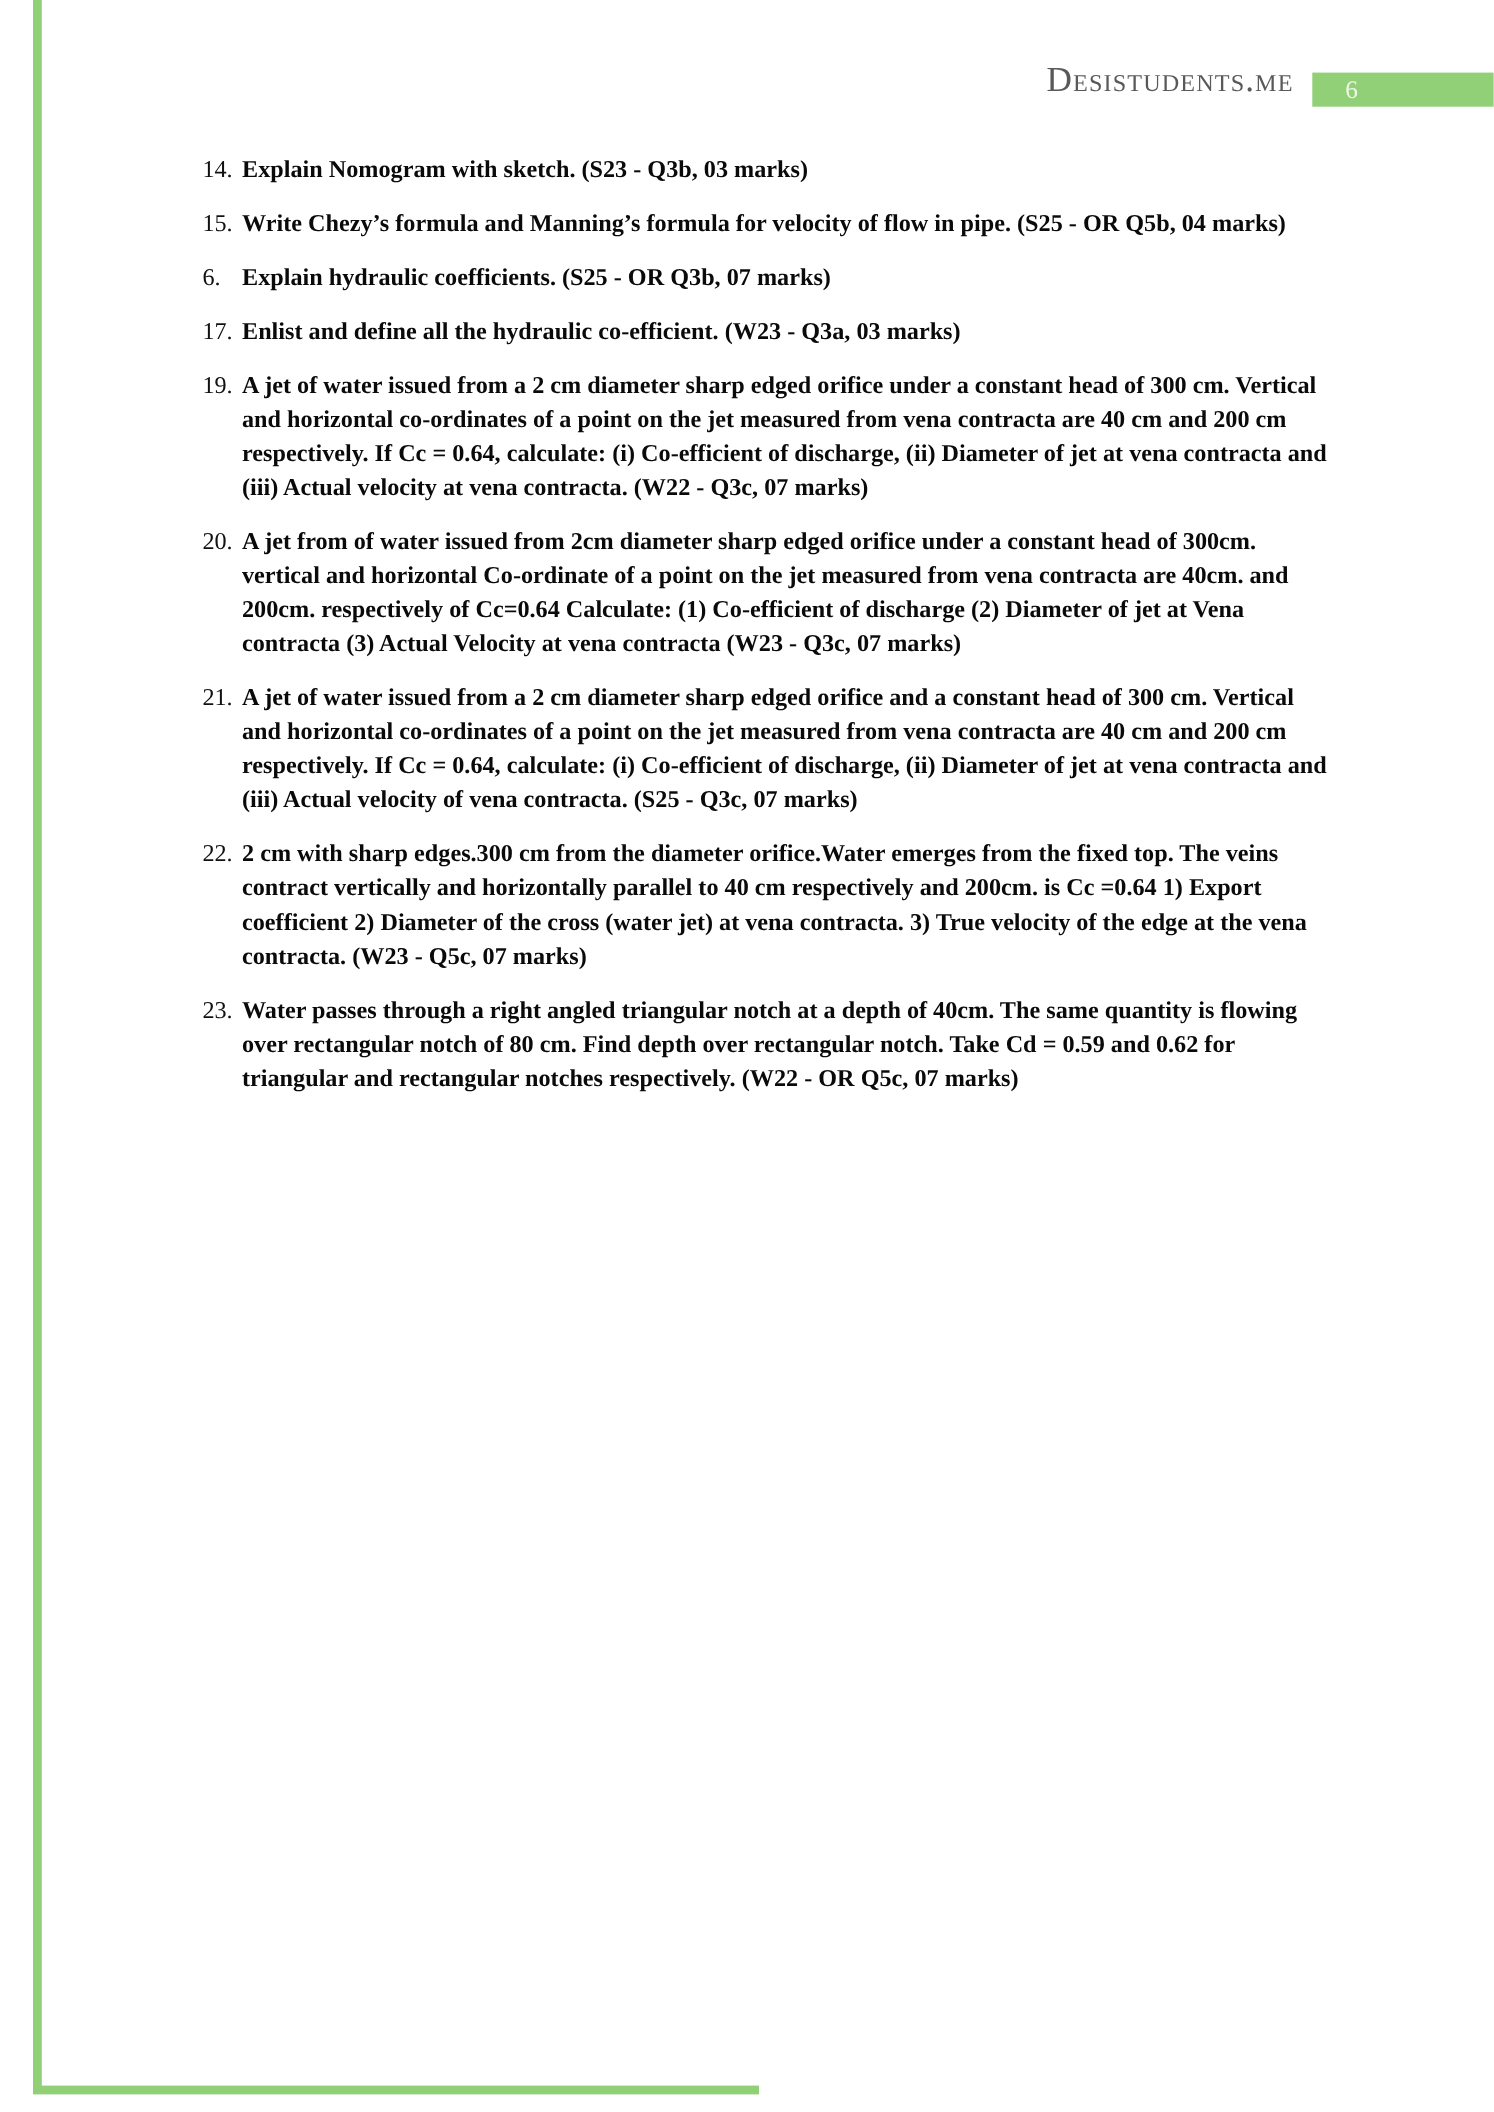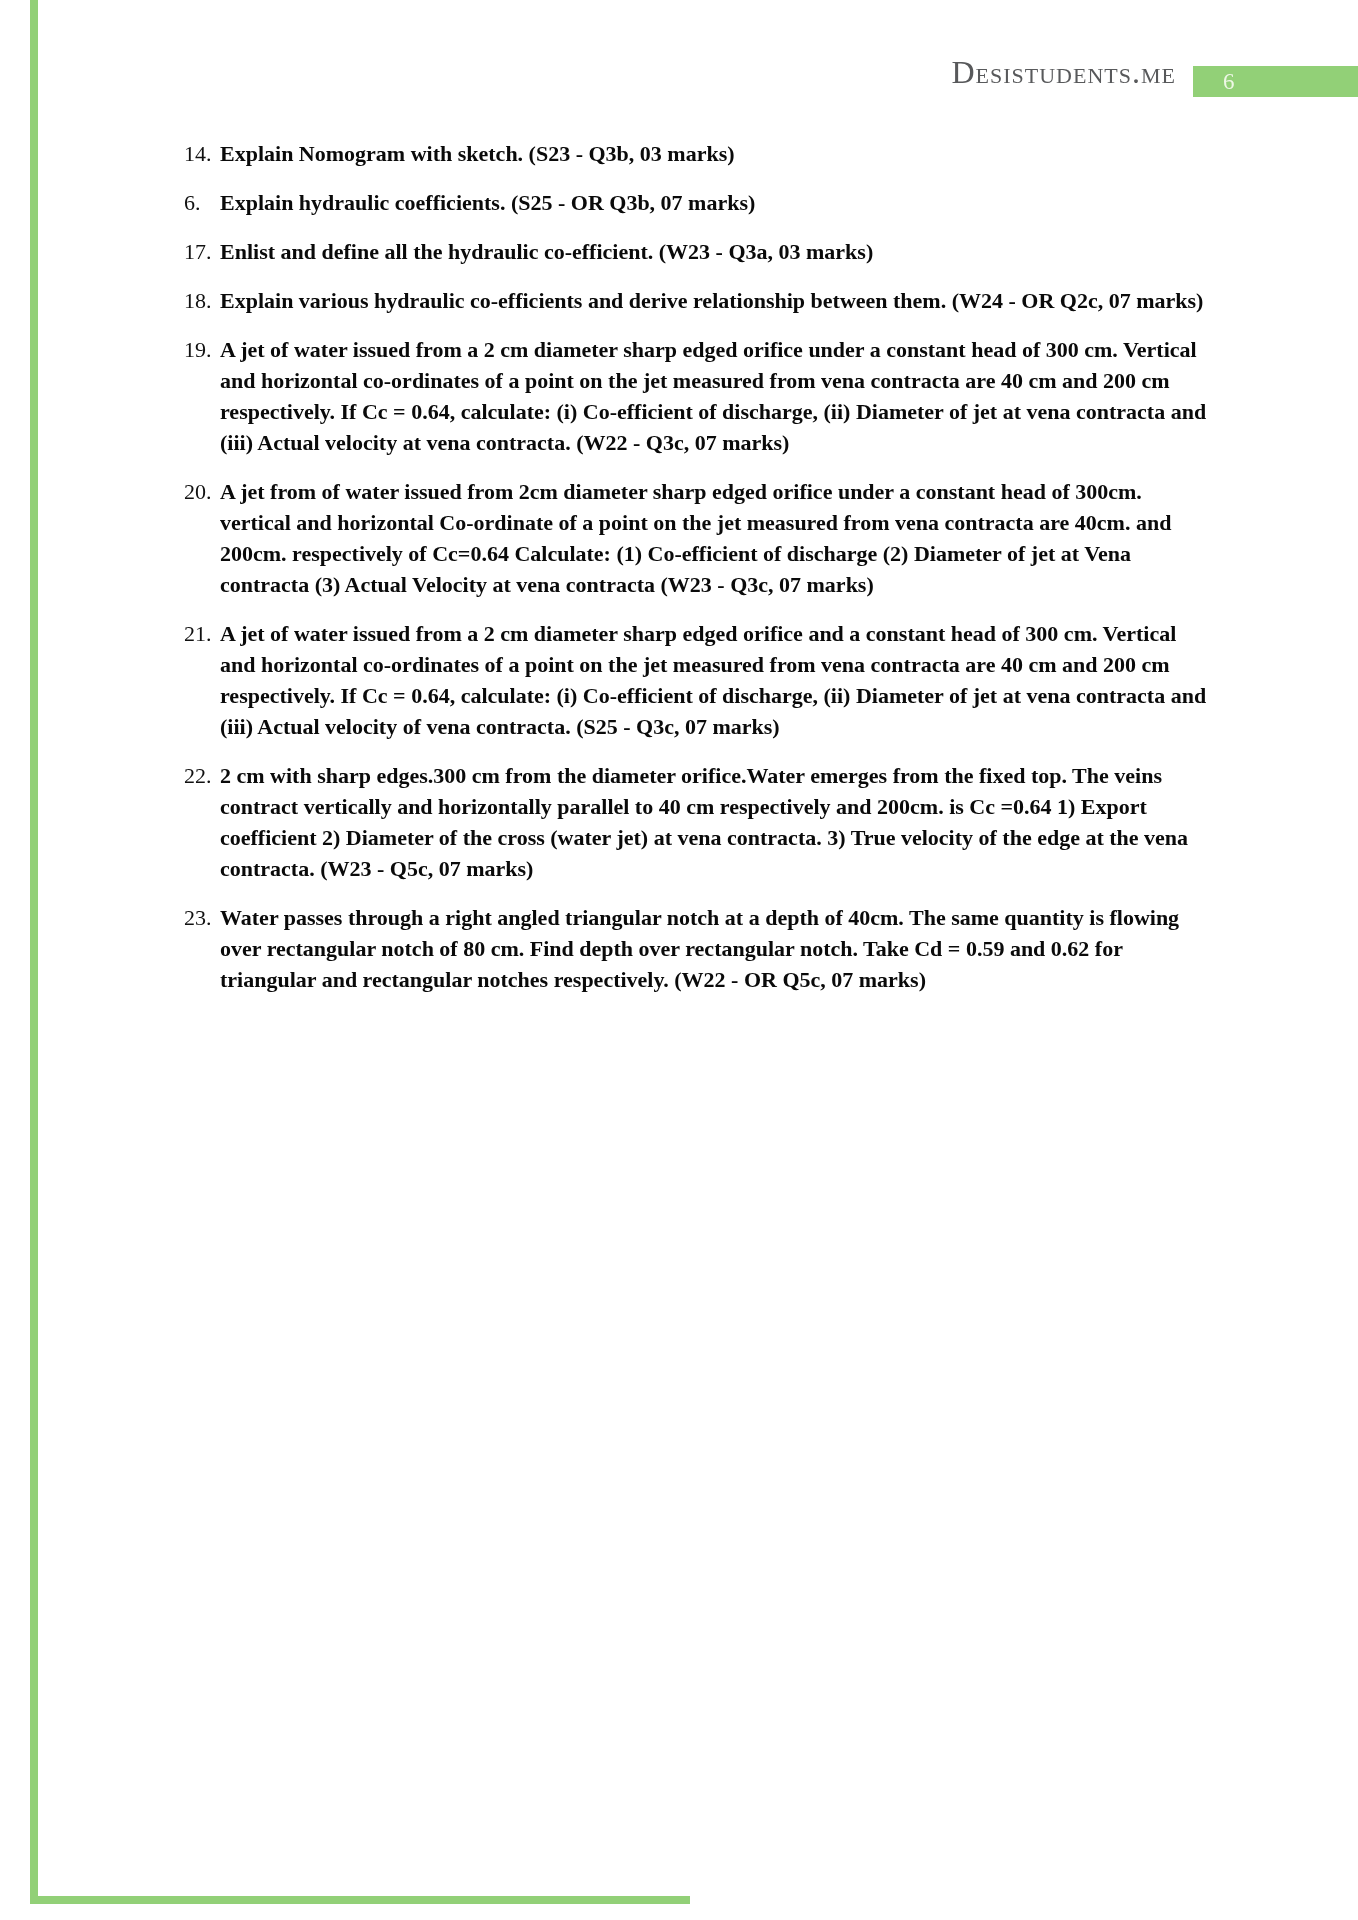--- a/index.html
+++ b/index.html
@@ -77,30 +77,30 @@
 <div class="page-badge">
   <span>6</span>
 </div>
 
 <div class="question-list">
   <div class="q-item">
     <span class="q-num">14.</span>
     <div class="q-text">Explain Nomogram with sketch. (S23 - Q3b, 03 marks)</div>
   </div>
   <div class="q-item">
+    <span class="q-num">15.</span>
+    <div class="q-text">Write Chezy’s formula and Manning’s formula for velocity of flow in pipe. (S25 - OR Q5b, 04 marks)</div>
+  </div>
+  <div class="q-item">
     <span class="q-num">6.</span>
     <div class="q-text">Explain hydraulic coefficients. (S25 - OR Q3b, 07 marks)</div>
   </div>
   <div class="q-item">
     <span class="q-num">17.</span>
     <div class="q-text">Enlist and define all the hydraulic co-efficient. (W23 - Q3a, 03 marks)</div>
-  </div>
-  <div class="q-item">
-    <span class="q-num">18.</span>
-    <div class="q-text">Explain various hydraulic co-efficients and derive relationship between them. (W24 - OR Q2c, 07 marks)</div>
   </div>
   <div class="q-item">
     <span class="q-num">19.</span>
     <div class="q-text">A jet of water issued from a 2 cm diameter sharp edged orifice under a constant head of 300 cm. Vertical and horizontal co-ordinates of a point on the jet measured from vena contracta are 40 cm and 200 cm respectively. If Cc = 0.64, calculate: (i) Co-efficient of discharge, (ii) Diameter of jet at vena contracta and (iii) Actual velocity at vena contracta. (W22 - Q3c, 07 marks)</div>
   </div>
   <div class="q-item">
     <span class="q-num">20.</span>
     <div class="q-text">A jet from of water issued from 2cm diameter sharp edged orifice under a constant head of 300cm. vertical and horizontal Co-ordinate of a point on the jet measured from vena contracta are 40cm. and 200cm. respectively of Cc=0.64 Calculate: (1) Co-efficient of discharge (2) Diameter of jet at Vena contracta (3) Actual Velocity at vena contracta (W23 - Q3c, 07 marks)</div>
   </div>
   <div class="q-item">

